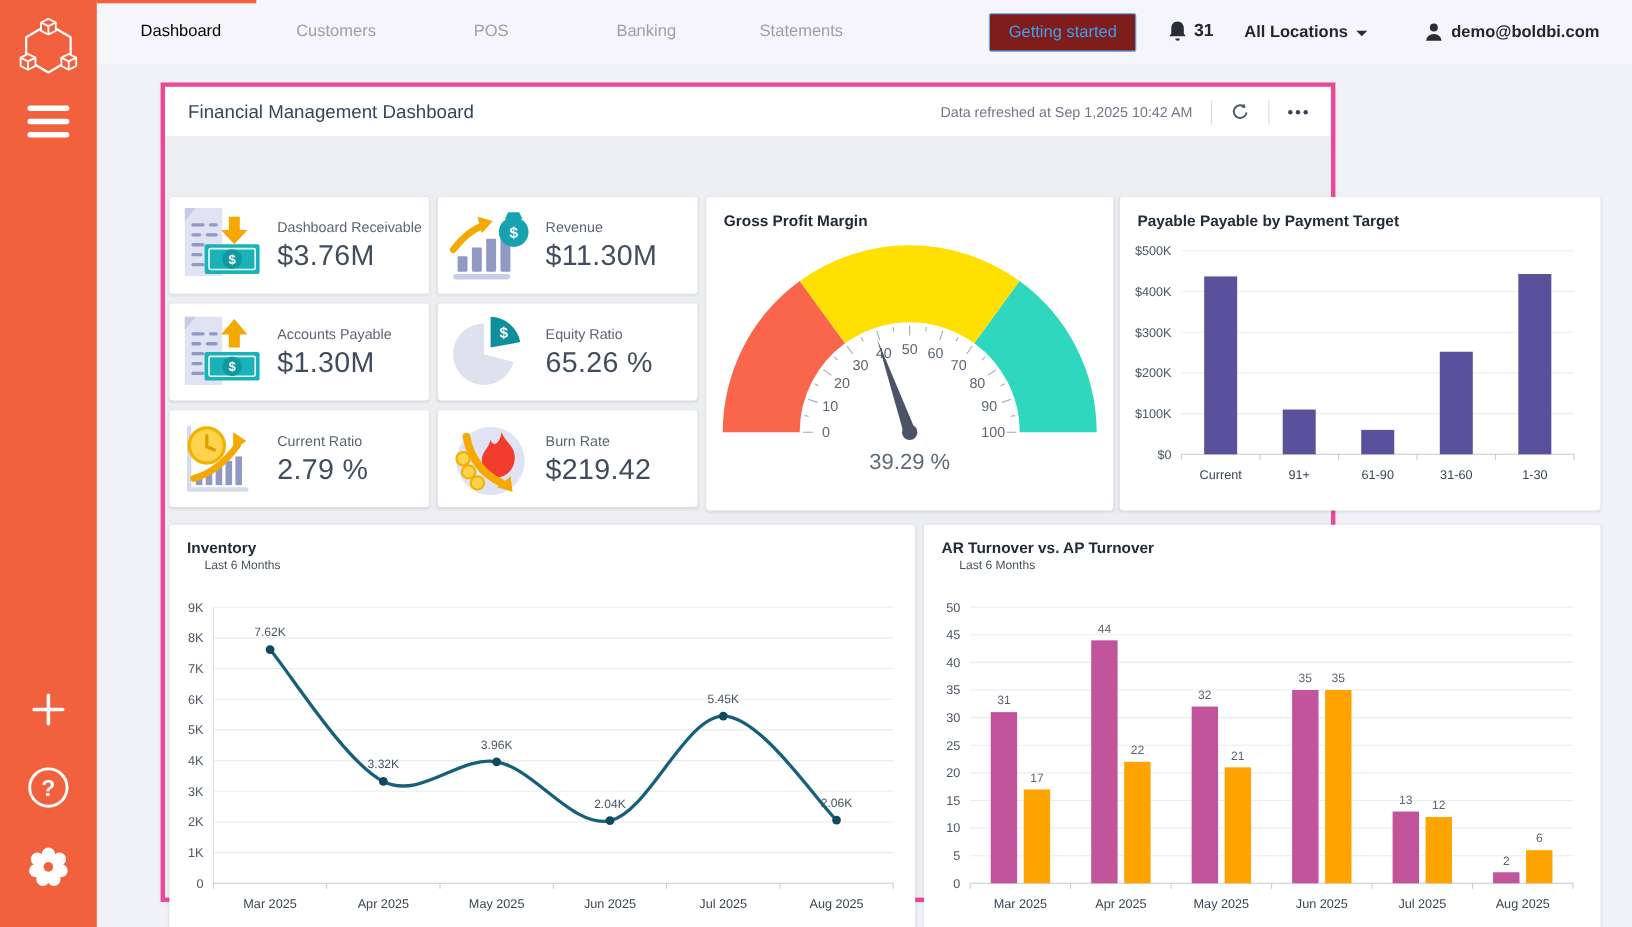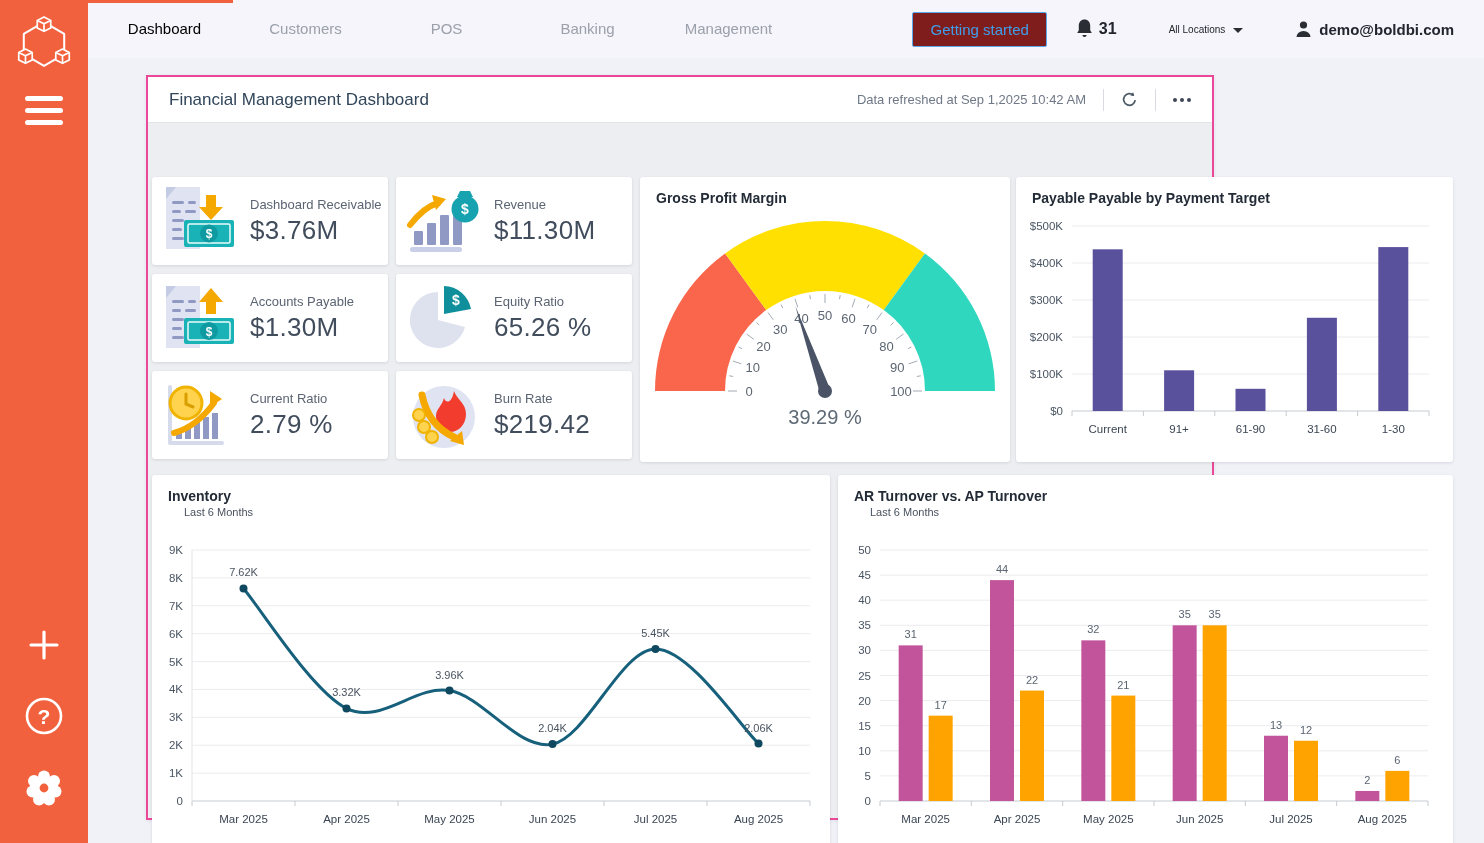--- a/index.html
+++ b/index.html
@@ -24,28 +24,28 @@
   .nav{position:absolute;left:88px;top:0;width:1396px;height:58px;background:#f5f5fb;display:flex;align-items:center;}
   .nav-indicator{position:absolute;left:0;top:0;width:145px;height:3px;background:#F2613D;}
   .tabs{display:flex;margin-left:6px;}
   .tab{width:141px;text-align:center;font-size:15px;color:#9ba0aa;cursor:pointer;line-height:58px;height:58px;}
   .tab.active{color:#000000;font-weight:400;}
   .nav-right{margin-left:auto;display:flex;align-items:center;padding-right:30px;}
   .gs-btn{border:1px solid #5aa9ec;color:#3f9fea;background:#7f1d1d;font-size:15px;
           padding:8px 17px;border-radius:2px;cursor:pointer;font-family:"Liberation Sans",sans-serif;}
   .bell-group{display:flex;align-items:center;margin-left:28px;cursor:pointer;}
   .bell-count{font-size:16px;font-weight:700;color:#23262e;margin-left:5px;}
-  .loc{display:flex;align-items:center;margin-left:52px;font-size:10px;font-weight:400;color:#23262e;cursor:pointer;}
+  .loc{display:flex;align-items:center;margin-left:28px;font-size:15px;font-weight:700;color:#23262e;cursor:pointer;}
   .caret{width:0;height:0;border-left:5px solid transparent;border-right:5px solid transparent;border-top:5px solid #2a2d33;margin-left:8px;margin-top:2px;}
   .account{display:flex;align-items:center;margin-left:52px;font-size:15px;font-weight:700;color:#23262e;cursor:pointer;}
   .account svg{margin-right:7px}
 
   
   .container{position:absolute;left:146px;top:75px;width:1068px;height:745px;background:#eceef1;
-             border:2px solid #ec4899;box-sizing:border-box;box-shadow:0 1px 4px rgba(40,44,63,.08);}
+             border:4px solid #ec4899;box-sizing:border-box;box-shadow:0 1px 4px rgba(40,44,63,.08);}
   .titlebar{position:absolute;left:0;top:0;width:100%;height:46px;background:#fff;border-bottom:1px solid #e4e5e9;
             box-sizing:border-box;display:flex;align-items:center;}
   .db-title{font-size:17px;color:#32465a;font-weight:500;padding-left:21px;}
   .tb-right{margin-left:auto;display:flex;align-items:center;padding-right:21px;}
   .refreshed{font-size:13px;color:#6f7886;}
   .tb-divider{width:1px;height:22px;background:#d9dbe0;margin:0 17px;}
   .icon-btn{cursor:pointer;display:flex;align-items:center;}
   .more-dots{display:flex;gap:3px;}
   .more-dots i{width:4px;height:4px;border-radius:50%;background:#3c4654;display:block;}
 
@@ -118,21 +118,21 @@
   </div>
 </div>
 
 <div class="nav">
   <div class="nav-indicator"></div>
   <div class="tabs">
     <div class="tab active">Dashboard</div>
     <div class="tab">Customers</div>
     <div class="tab">POS</div>
     <div class="tab">Banking</div>
-    <div class="tab">Management</div>
+    <div class="tab">Statements</div>
   </div>
   <div class="nav-right">
     <button class="gs-btn">Getting started</button>
     <div class="bell-group">
       <svg width="19" height="22" viewBox="0 0 19 22">
         <path d="M9.5 1.5 C6 1.5 3.8 4.2 3.8 7.4 L3.8 12.2 L2.2 15 L16.8 15 L15.2 12.2 L15.2 7.4 C15.2 4.2 13 1.5 9.5 1.5 Z" fill="#2a2d33"></path>
         <path d="M7.4 17 a2.1 2.1 0 0 0 4.2 0 Z" fill="#2a2d33"></path>
       </svg>
       <span class="bell-count">31</span>
     </div>

